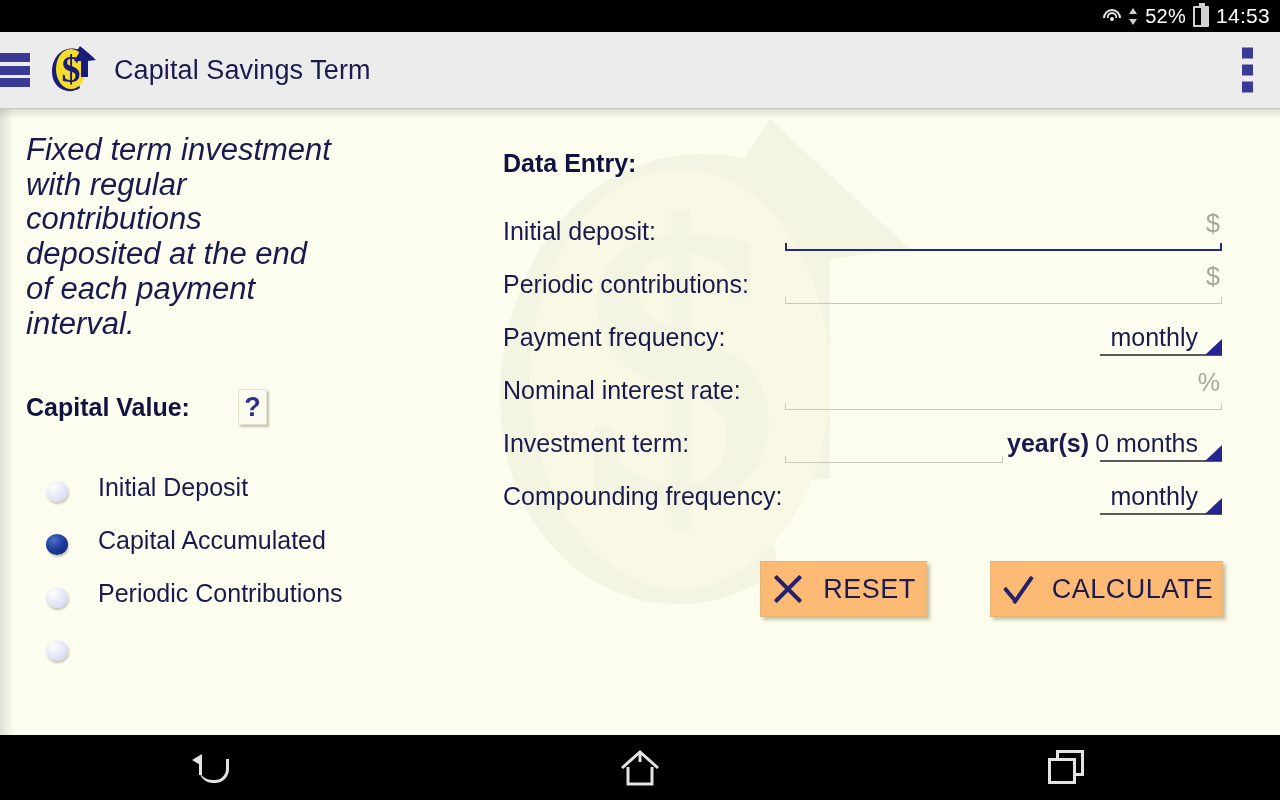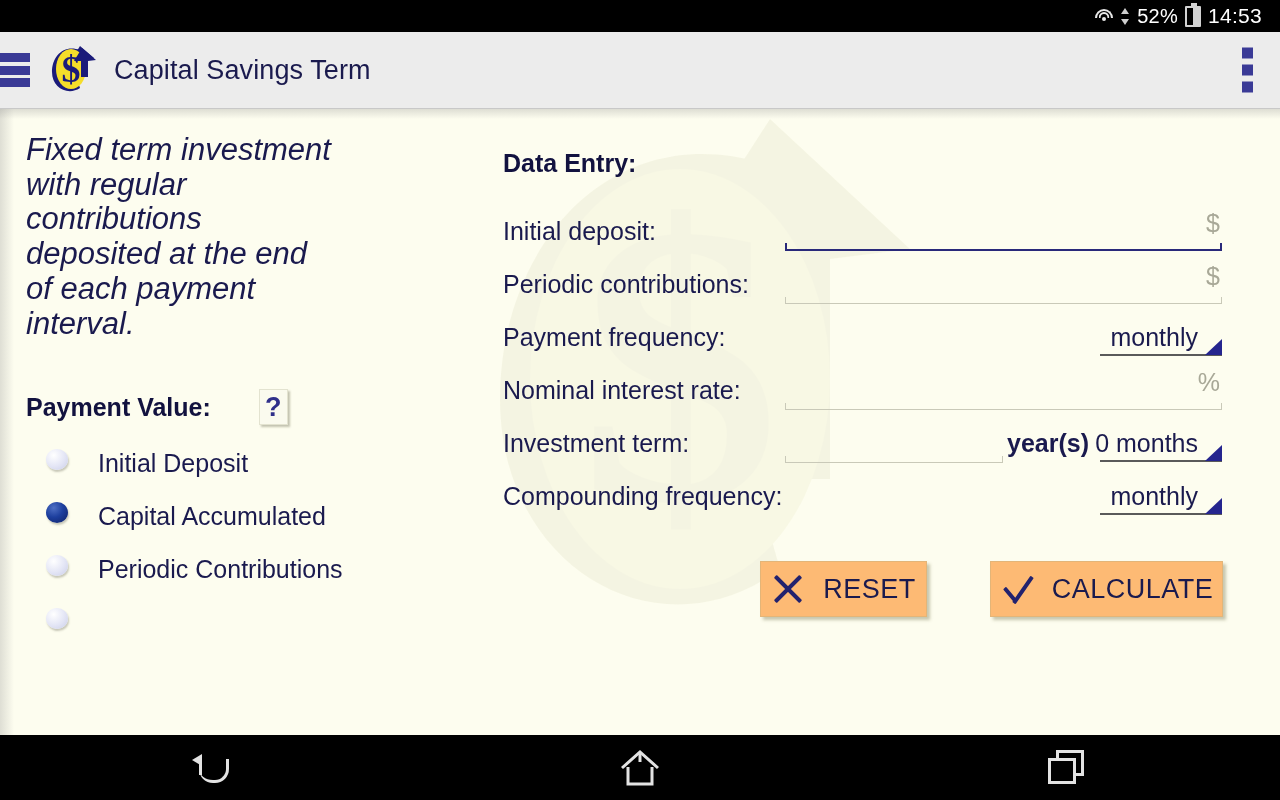--- a/index.html
+++ b/index.html
@@ -9,21 +9,21 @@
     font-family:"Liberation Sans", sans-serif;
     overflow:hidden;
   }
   #screen { position:relative; width:1280px; height:800px; background:#000; }
 
   
   .statusbar{
     position:absolute; left:0; top:0; width:1280px; height:32px;
     background:#000; color:#fff;
     display:flex; align-items:center; justify-content:flex-end;
-    padding-right:18px; gap:7px;
+    padding-right:10px; gap:7px;
   }
   .sb-wifi{ width:20px; height:16px; position:relative; }
   .sb-wifi i{ position:absolute; left:50%; transform:translateX(-50%);
     border:2px solid #e8e8e8; border-bottom:none;
     border-radius:50% 50% 0 0 / 100% 100% 0 0; }
   .sb-wifi i.a{ width:18px; height:9px; top:1px; }
   .sb-wifi i.b{ width:11px; height:6px; top:4px; }
   .sb-wifi i.c{ width:4px; height:4px; top:9px; background:#e8e8e8;
     border:none; border-radius:50%; }
   .sb-arrows{ width:9px; height:17px; position:relative; }
@@ -86,21 +86,21 @@
   .unknown-row{ display:flex; align-items:center; margin-top:48px; }
   .unknown-title{ font-size:25px; font-weight:bold; color:#12123f; }
   .help-btn{
     margin-left:48px; width:29px; height:36px; background:#fafaee;
     box-shadow:2px 2px 2px rgba(90,90,60,.35);
     display:flex; align-items:center; justify-content:center;
     font-size:27px; font-weight:bold; color:#2f2f8a; cursor:pointer;
     border:1px solid rgba(160,160,120,.25);
   }
   .radio-list{ margin-top:24px; }
-  .radio-row{ display:flex; align-items:flex-start; height:53px; cursor:pointer; }
+  .radio-row{ display:flex; align-items:flex-end; height:53px; cursor:pointer; }
   .radio{ width:22px; height:21px; border-radius:50%; flex:0 0 auto;
     margin-left:20px;
     box-shadow:1px 2px 2px rgba(80,80,60,.30); }
   .radio.off{ background:radial-gradient(circle at 35% 30%, #ffffff 0%, #e3e5f5 55%, #c9cde8 100%); }
   .radio.on{ background:radial-gradient(circle at 35% 28%, #4e6fc4 0%, #1d3f9e 45%, #0d1f63 100%); }
   .radio-label{ margin-left:30px; font-size:25px; color:#1a1a4e; }
 
   
   .form{ position:absolute; left:503px; top:40px; width:745px; z-index:2; }
   .form-title{ font-size:25px; font-weight:bold; color:#12123f; }
@@ -236,21 +236,21 @@
         <path d="M390 20 L530 150 L450 160 L450 380 L370 380 L370 160 L300 160 Z" fill="#8a8a3a"></path>
         <ellipse cx="300" cy="280" rx="150" ry="210" fill="#b8b85a"></ellipse>
         <text x="300" y="400" font-family="Liberation Serif, serif" font-size="400" font-weight="bold" fill="#8a8a3a" text-anchor="middle">$</text>
       </svg>
     </div>
 
     <div class="left-col">
       <div class="descr">Fixed term investment with regular contributions deposited at the end of each payment interval.</div>
 
       <div class="unknown-row">
-        <div class="unknown-title">Payment Value:</div>
+        <div class="unknown-title">Capital Value:</div>
         <div class="help-btn">?</div>
       </div>
 
       <div class="radio-list">
         <div class="radio-row">
           <span class="radio off"></span>
           <span class="radio-label">Initial Deposit</span>
         </div>
         <div class="radio-row">
           <span class="radio on"></span>

